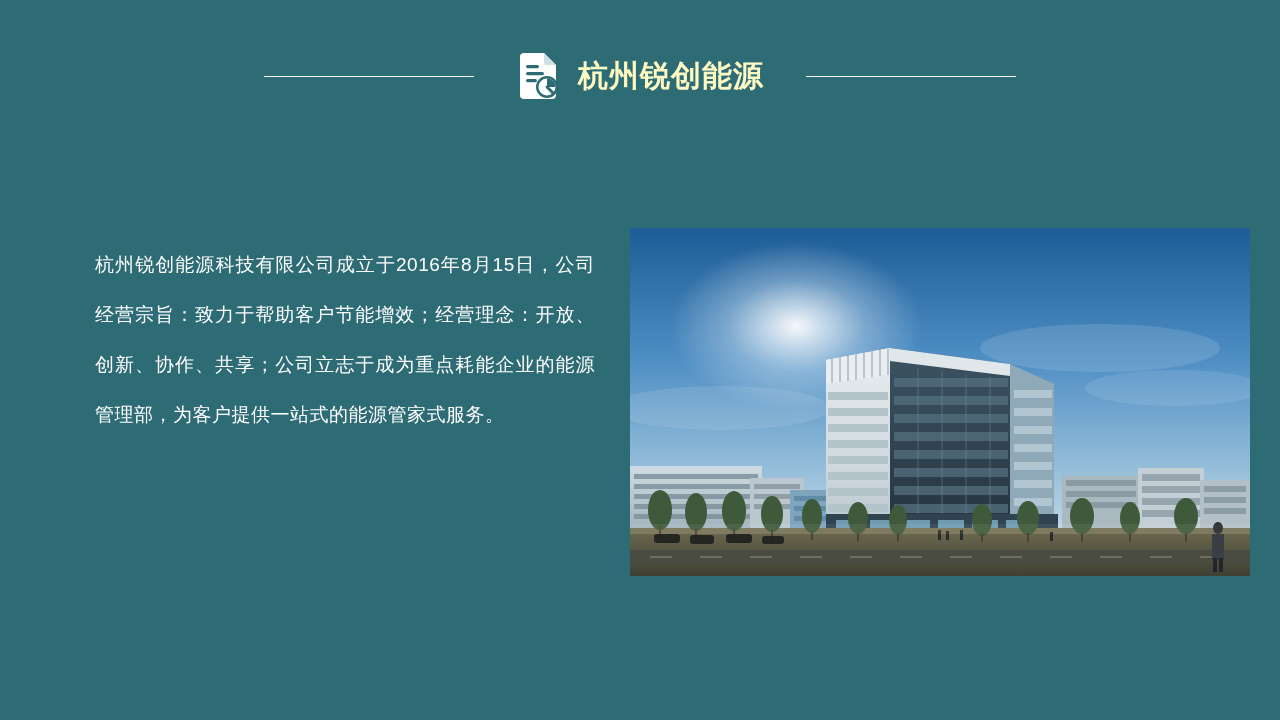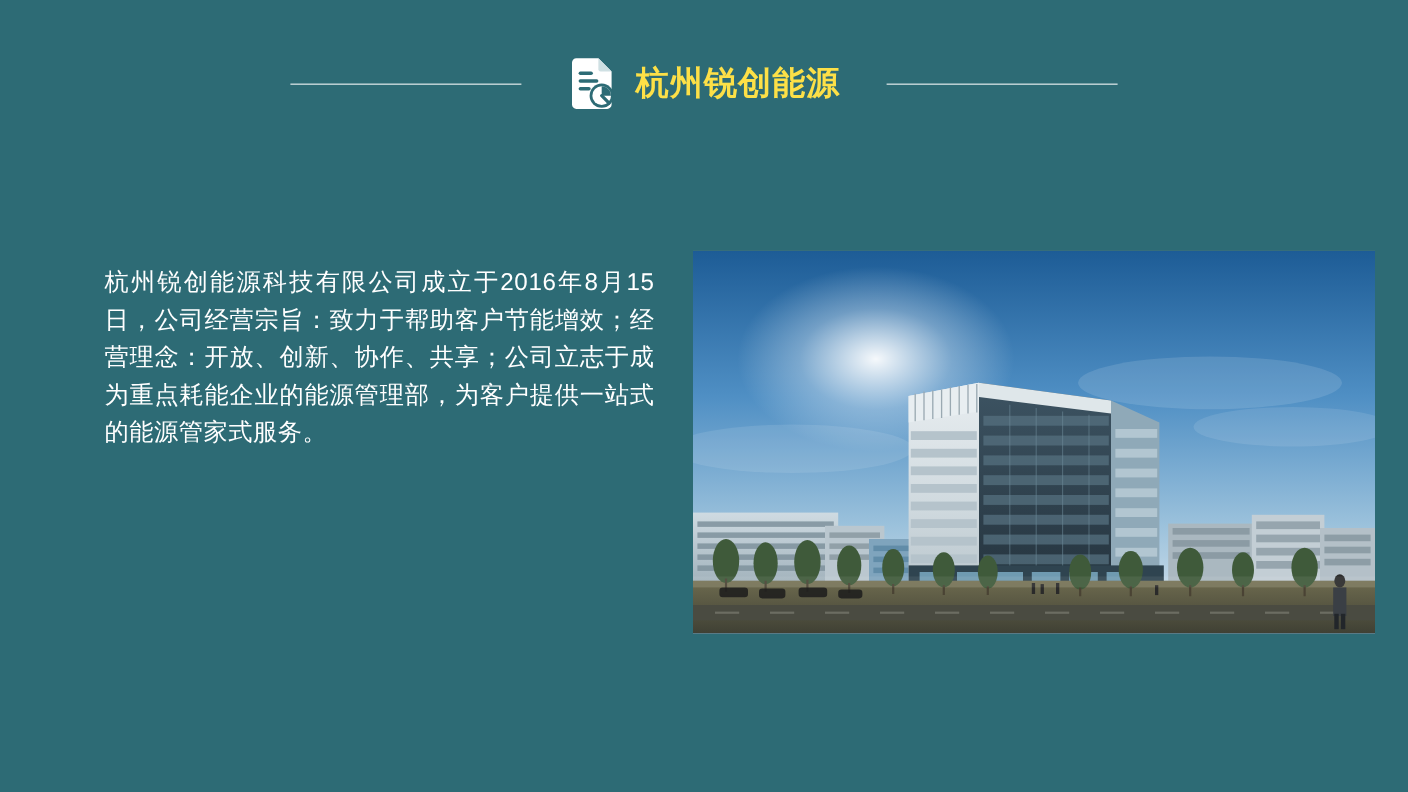--- a/index.html
+++ b/index.html
@@ -49,37 +49,37 @@
     align-items: center;
     gap: 16px;
   }
   .doc-icon {
     width: 46px;
     height: 50px;
     position: relative;
     flex: 0 0 auto;
   }
   .header-title {
-    color: #fde047;
+    color: #fef9c3;
     font-size: 30px;
     font-weight: bold;
     letter-spacing: 1px;
     white-space: nowrap;
     line-height: 1;
   }
 
   
   .body-text {
     position: absolute;
     left: 95px;
     top: 240px;
     width: 500px;
     color: #ffffff;
-    font-size: 22px;
-    line-height: 34px;
+    font-size: 19px;
+    line-height: 50px;
     letter-spacing: 0.5px;
     text-align: justify;
   }
 
   
   .photo {
     position: absolute;
     left: 630px;
     top: 228px;
     width: 620px;

